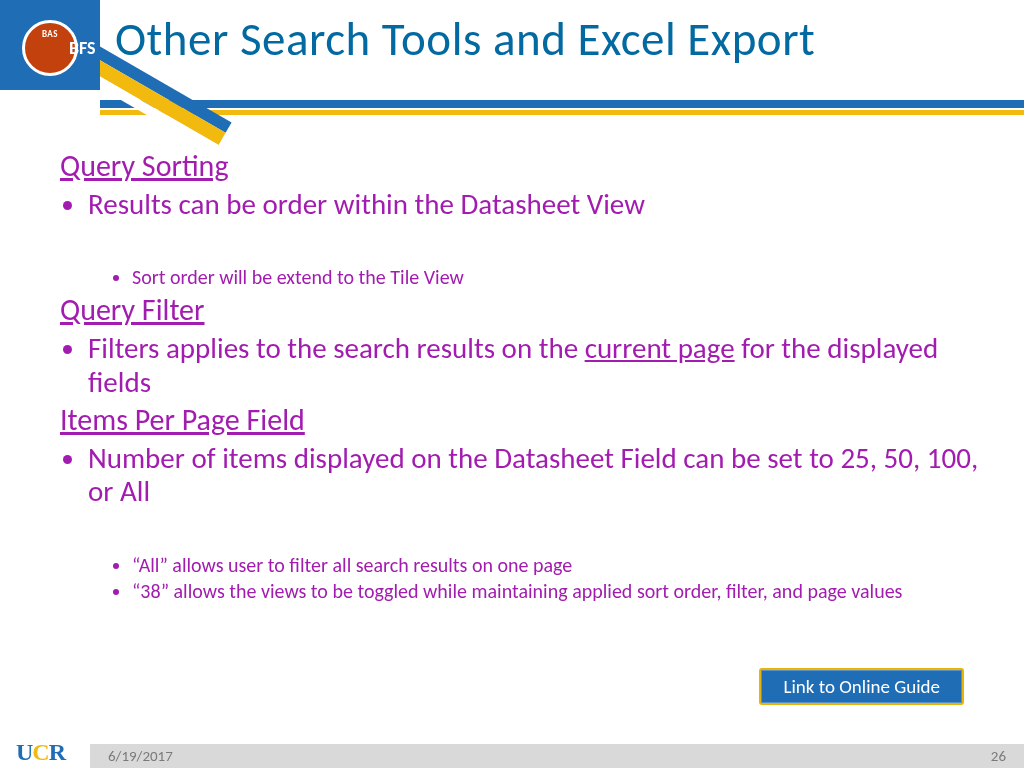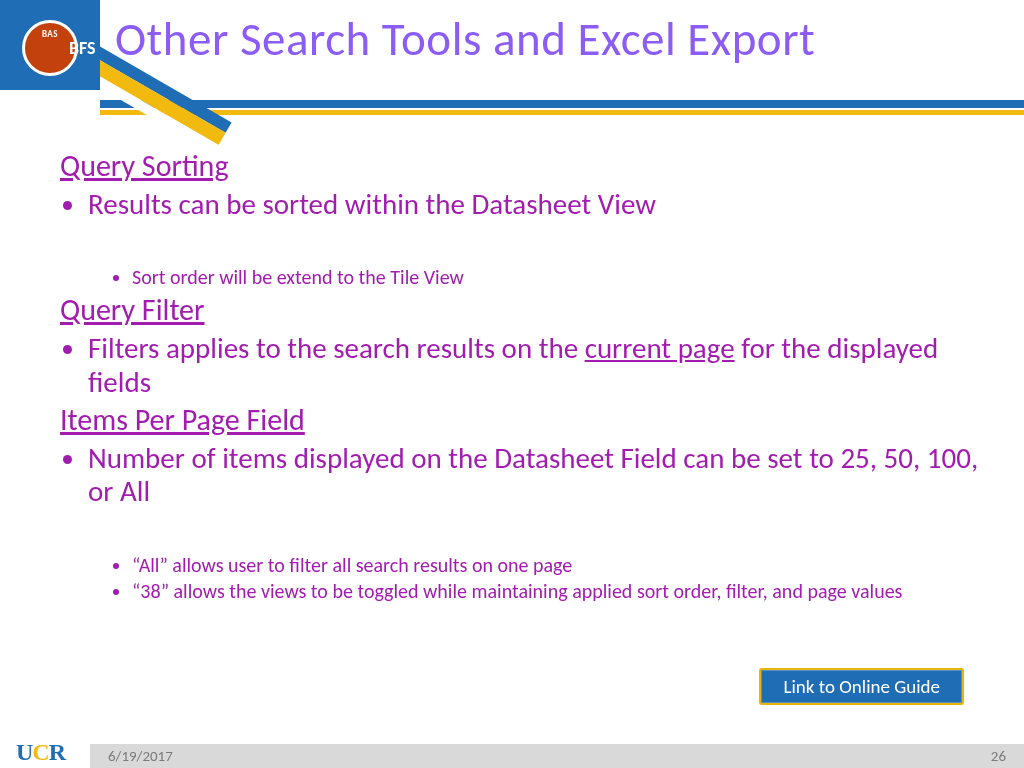--- a/index.html
+++ b/index.html
@@ -44,21 +44,21 @@
     z-index: 1;
   }
   .ribbon .blue   { background:#1f6db5; height:12px; }
   .ribbon .yellow { background:#f2b90f; height:14px; }
   .ribbon .white  { background:#fff;    height:10px; }
   .title {
     position: absolute;
     left: 115px; top: 10px;
     font-size: 47px;
     font-weight: 300;
-    color: #8b5cf6;
+    color: #0369a1;
     font-family: "Calibri Light", Calibri, sans-serif;
     letter-spacing: 0.5px;
   }
   .rule {
     position: absolute;
     left: 100px; right: 0; top: 100px;
     height: 18px;
   }
   .rule .r-blue   { height:8px; background:#1f6db5; }
   .rule .r-white  { height:2px; background:#fff; }
@@ -152,21 +152,21 @@
       <div class="r-white"></div>
       <div class="r-yellow"></div>
   </div>
 </div>
 
 <div class="content">
 
   <div class="heading">Query Sorting</div>
   <ul class="lvl1">
     <li>
-      <span>Results can be sorted within the Datasheet View</span>
+      <span>Results can be order within the Datasheet View</span>
     </li>
   </ul>
   <ul class="lvl2">
     <li>Sort order will be extend to the Tile View</li>
   </ul>
 
   <div class="heading">Query Filter</div>
   <ul class="lvl1">
     <li>
       <span>Filters applies to the search results on the </span><span class="u">current page</span><span> for the displayed fields</span>

